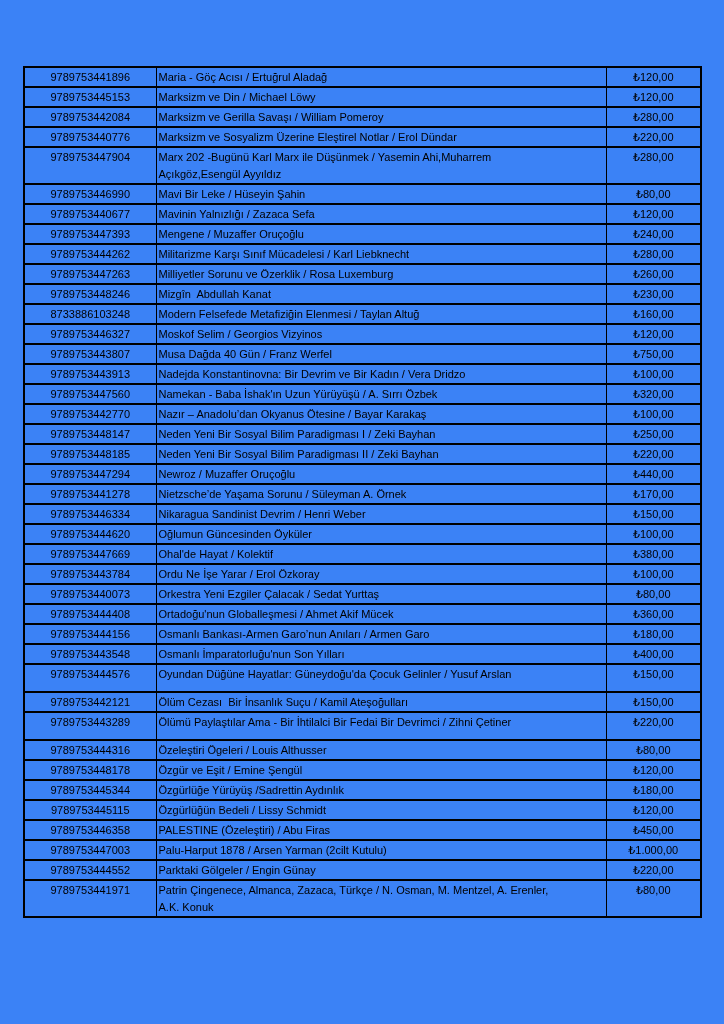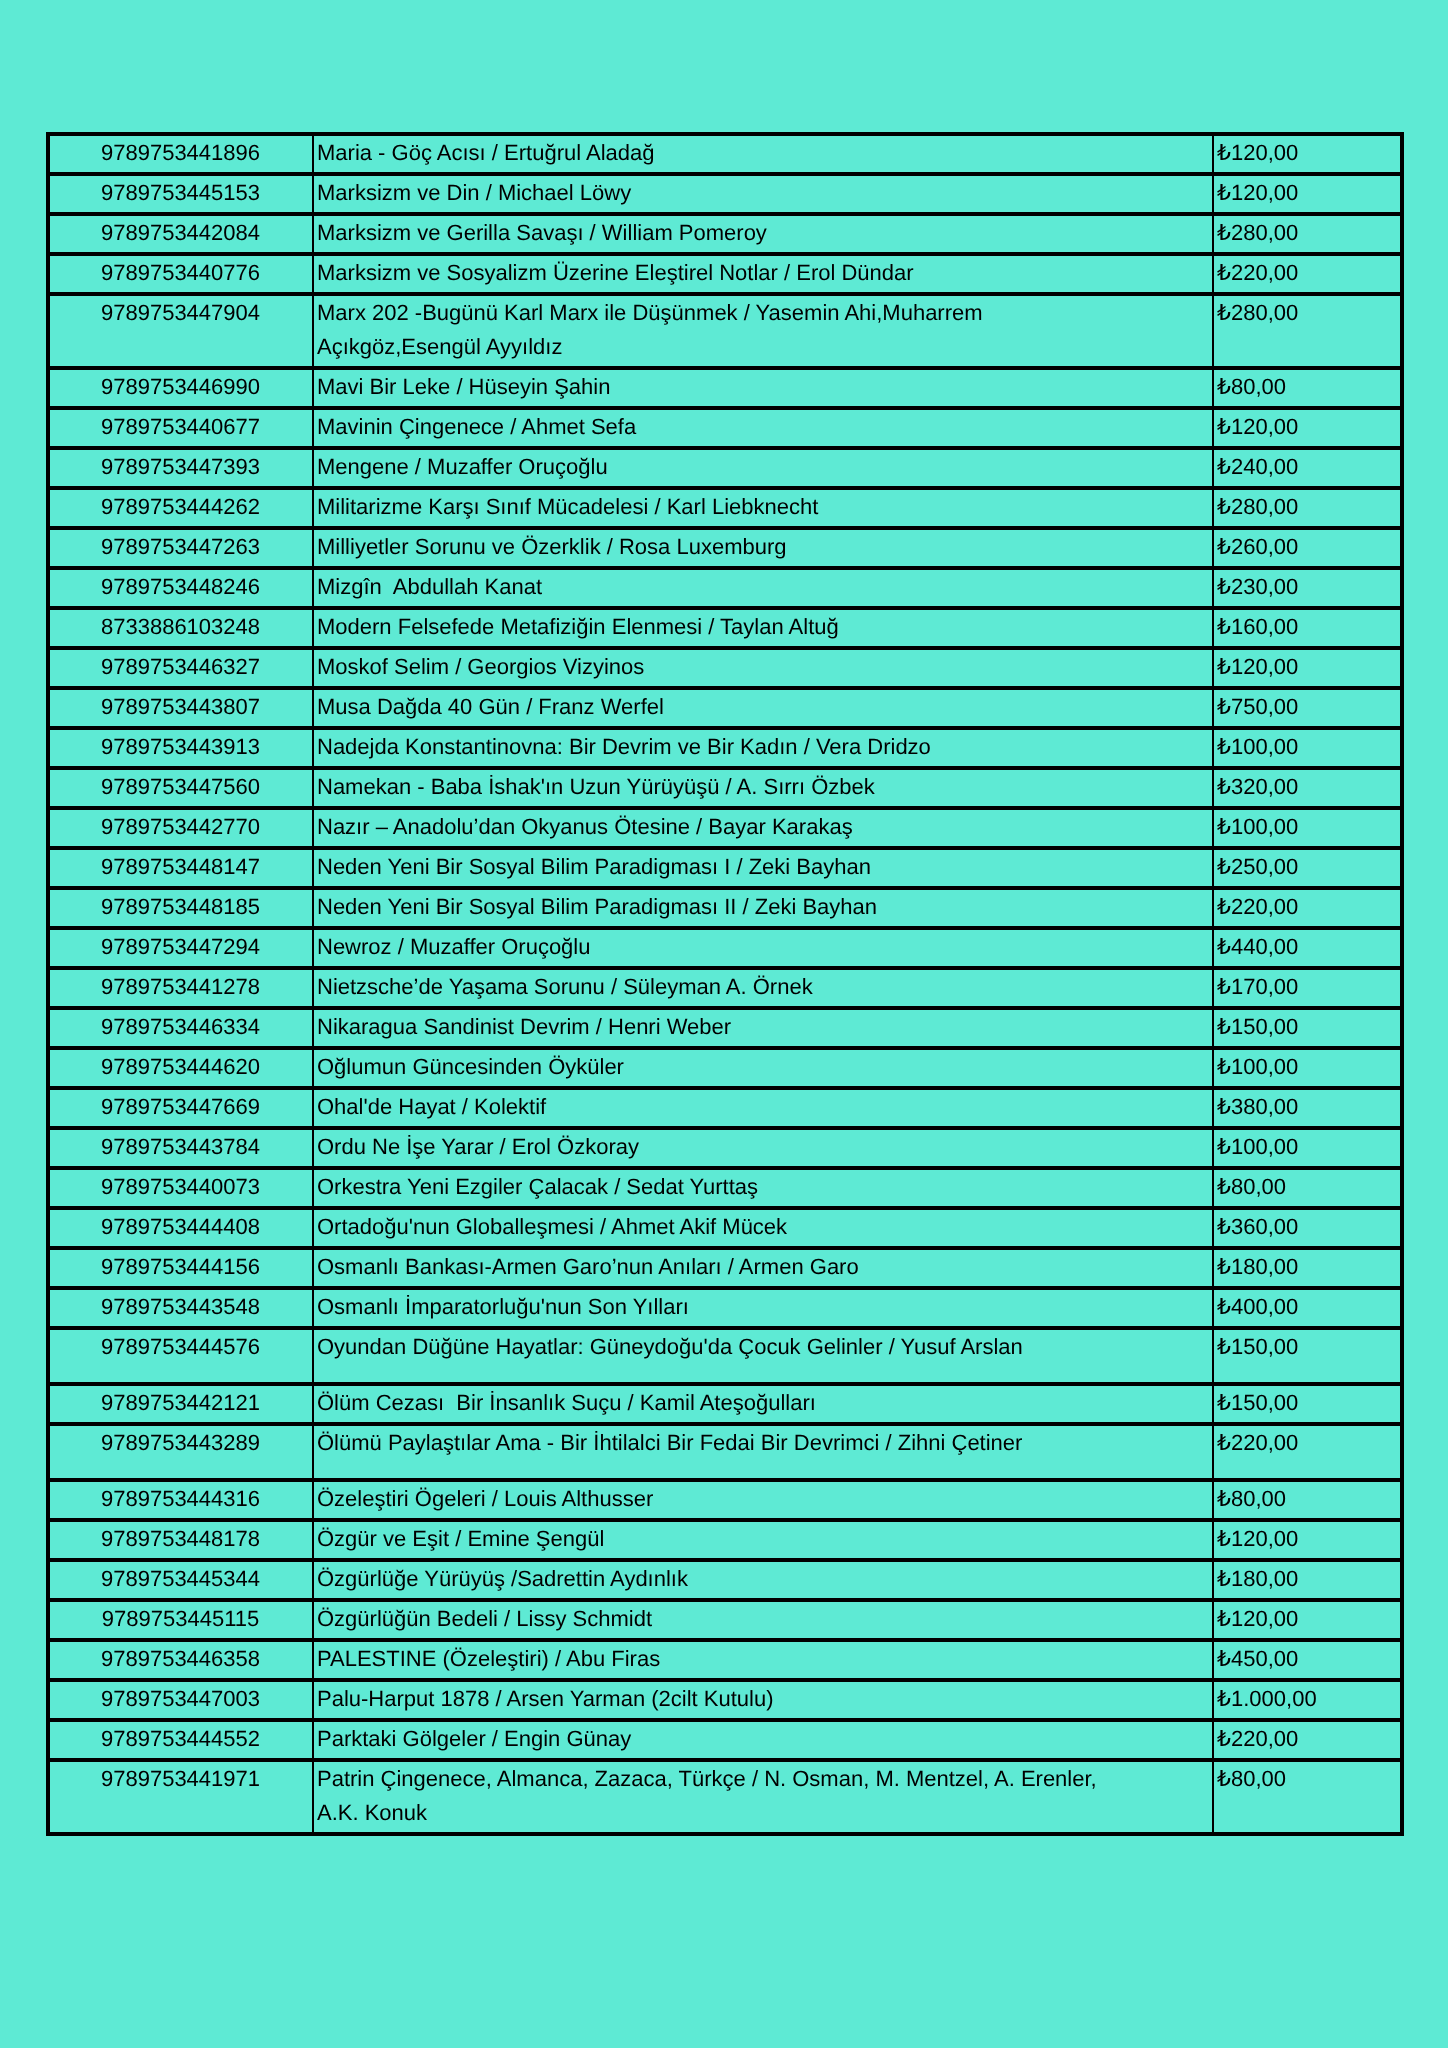--- a/index.html
+++ b/index.html
@@ -12,21 +12,21 @@
     height: 1024px;
     position: relative;
     font-family: "Liberation Sans", "DejaVu Sans", sans-serif;
     color: #000000;
   }
   .page {
     position: absolute;
     left: 0; top: 0;
     width: 724px;
     height: 1024px;
-    background: #5eead4;
+    background: #3b82f6;
   }
   table.price-table {
     position: absolute;
     left: 23px;
     top: 66px;
     width: 677px;
     border-collapse: collapse;
     table-layout: fixed;
     border: 2px solid #000000;
     font-size: 11px;
@@ -49,21 +49,21 @@
   td.isbn-cell {
     text-align: center;
     white-space: nowrap;
   }
   td.title-cell {
     text-align: left;
     padding-left: 4px;
     white-space: pre-wrap;
   }
   td.price-cell {
-    text-align: left;
+    text-align: center;
     padding-right: 6px;
     white-space: nowrap;
   }
 </style>
 </head>
 <body>
 
 <div class="page">
   <table class="price-table">
     <colgroup>
@@ -106,21 +106,21 @@
 
         <tr>
           <td class="isbn-cell">9789753446990</td>
           <td class="title-cell">Mavi Bir Leke / Hüseyin Şahin</td>
           <td class="price-cell">₺80,00</td>
         </tr>
 
 
         <tr>
           <td class="isbn-cell">9789753440677</td>
-          <td class="title-cell">Mavinin Çingenece / Ahmet Sefa</td>
+          <td class="title-cell">Mavinin Yalnızlığı / Zazaca Sefa</td>
           <td class="price-cell">₺120,00</td>
         </tr>
 
         <tr>
           <td class="isbn-cell">9789753447393</td>
           <td class="title-cell">Mengene / Muzaffer Oruçoğlu</td>
           <td class="price-cell">₺240,00</td>
         </tr>
 
         <tr>

